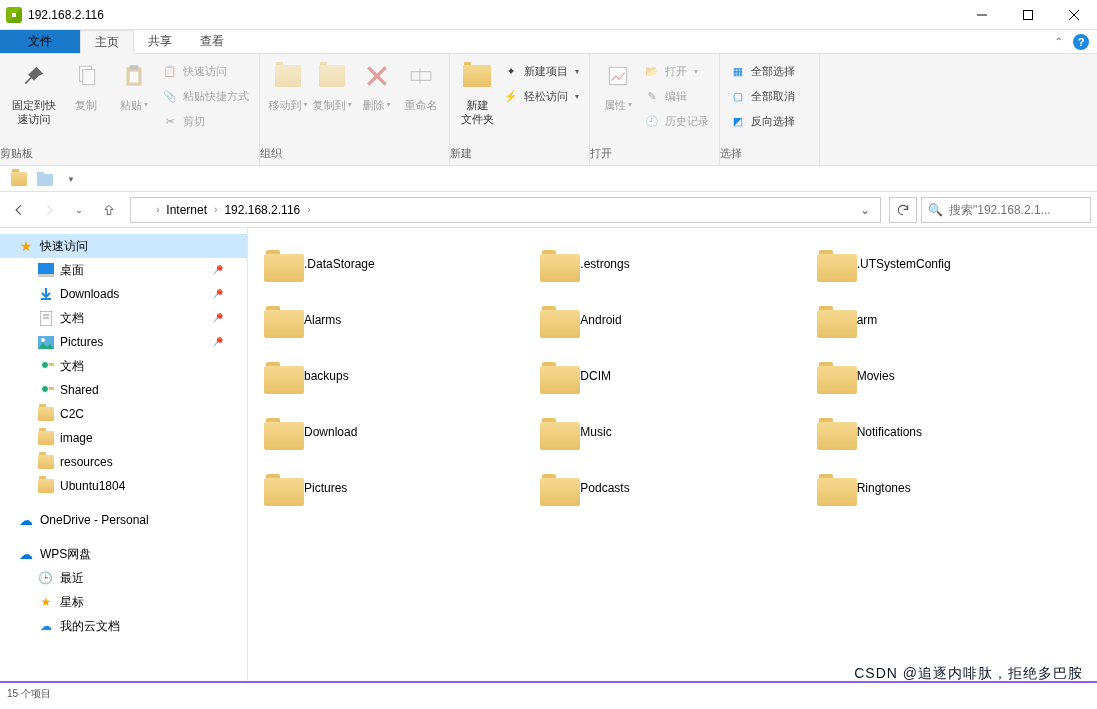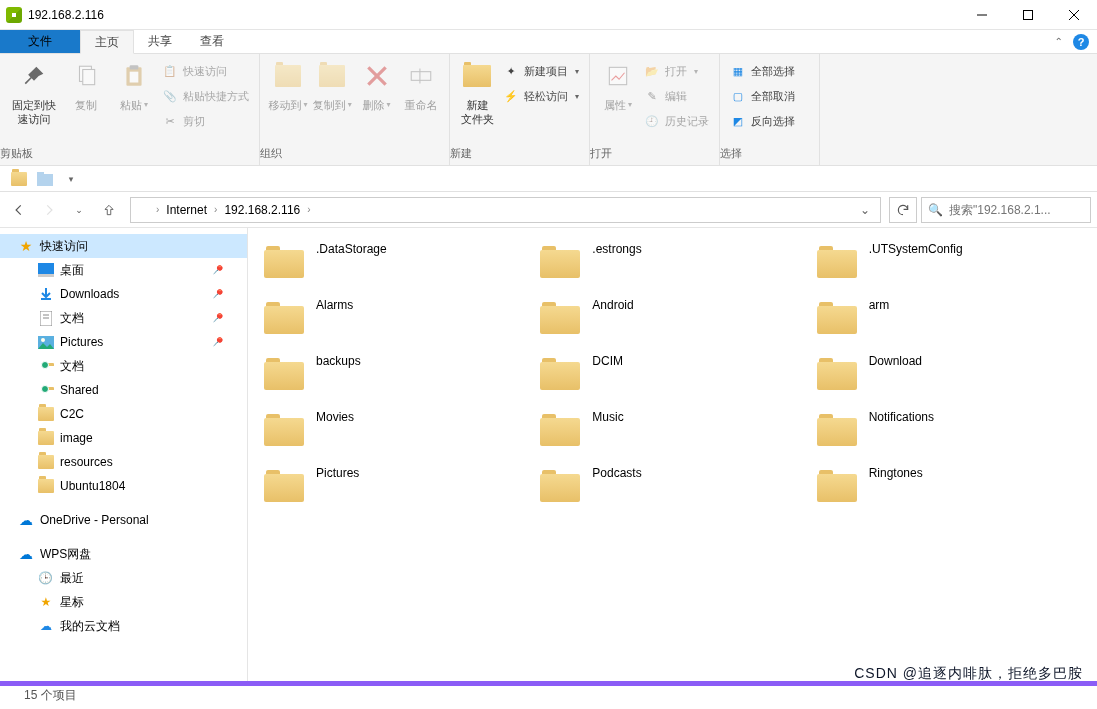--- a/index.html
+++ b/index.html
@@ -62,28 +62,28 @@
 .treeitem { display: flex; align-items: center; height: 24px; padding-left: 18px; gap: 6px; font-size: 12px; position: relative; }
 .treeitem.lv2 { padding-left: 38px; }
 .treeitem.sel { background: #cce8ff; }
 .treeitem .pin { position: absolute; right: 22px; color: #888; font-size: 11px; transform: rotate(45deg); }
 .treeitem .ticon { width: 16px; height: 16px; display: flex; align-items: center; justify-content: center; }
 .spacer { height: 10px; }
 
 
 .content { flex: 1; padding: 14px 10px; overflow-y: auto; }
 .grid { display: grid; grid-template-columns: repeat(3, 1fr); gap: 12px 0; }
-.item { display: flex; align-items: flex-start; gap: 12px; height: 44px; padding-left: 6px; }
+.item { display: flex; align-items: center; gap: 0; height: 44px; padding-left: 6px; }
 .foldericon { width: 40px; height: 36px; position: relative; }
 .foldericon::before { content:""; position:absolute; left:2px; top:4px; width:14px; height:6px; background:#e8c068; border-radius:2px 2px 0 0; }
 .foldericon::after { content:""; position:absolute; left:0; top:8px; width:40px; height:28px; background:linear-gradient(#f5d990,#e8c068); border-radius:2px; }
 .itemlabel { font-size: 12px; }
 
 
-.status { height: 24px; border-top: 5px solid #8b5cf6; display: flex; align-items: center; padding: 0 24px; font-size: 12px; color: #555; }
+.status { height: 24px; border-top: 2px solid #8b5cf6; display: flex; align-items: center; padding: 0 7px; font-size: 10px; color: #555; }
 .watermark { position: absolute; right: 14px; bottom: 26px; color: #0f172a; font-size: 14px; letter-spacing: 1px; pointer-events: none; }
 
 
 .i-folder-s{width:16px;height:14px;background:linear-gradient(#f5d990,#e8c068);border-radius:1px;position:relative;}
 .i-folder-s::before{content:"";position:absolute;top:-3px;left:1px;width:7px;height:3px;background:#e8c068;border-radius:1px 1px 0 0;}
 .i-star{color:#f0a500;font-size:14px;}
 .i-cloud{color:#0078d7;font-size:14px;}
 </style>
 </head>
 <body>
@@ -499,25 +499,25 @@
         <div class="item">
           <div class="foldericon"></div>
           <div class="itemlabel">backups</div>
         </div>
         <div class="item">
           <div class="foldericon"></div>
           <div class="itemlabel">DCIM</div>
         </div>
         <div class="item">
           <div class="foldericon"></div>
+          <div class="itemlabel">Movies</div>
+        </div>
+        <div class="item">
+          <div class="foldericon"></div>
           <div class="itemlabel">Download</div>
-        </div>
-        <div class="item">
-          <div class="foldericon"></div>
-          <div class="itemlabel">Movies</div>
         </div>
         <div class="item">
           <div class="foldericon"></div>
           <div class="itemlabel">Music</div>
         </div>
         <div class="item">
           <div class="foldericon"></div>
           <div class="itemlabel">Notifications</div>
         </div>
         <div class="item">

